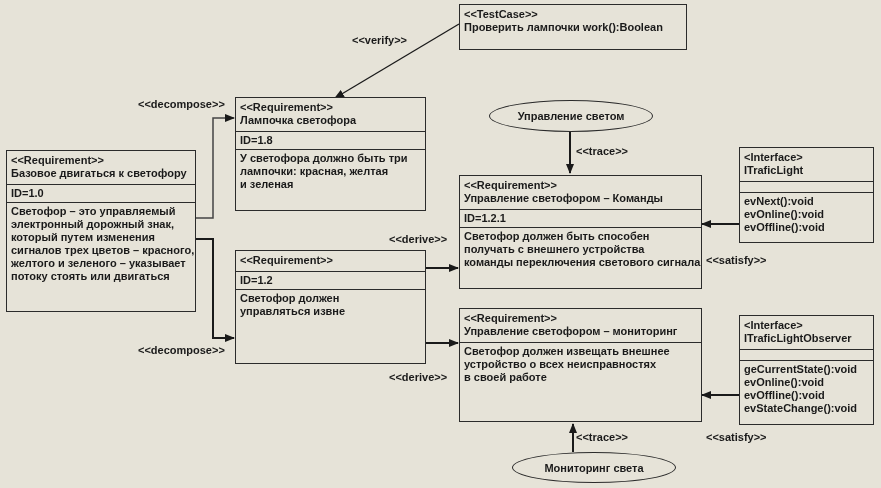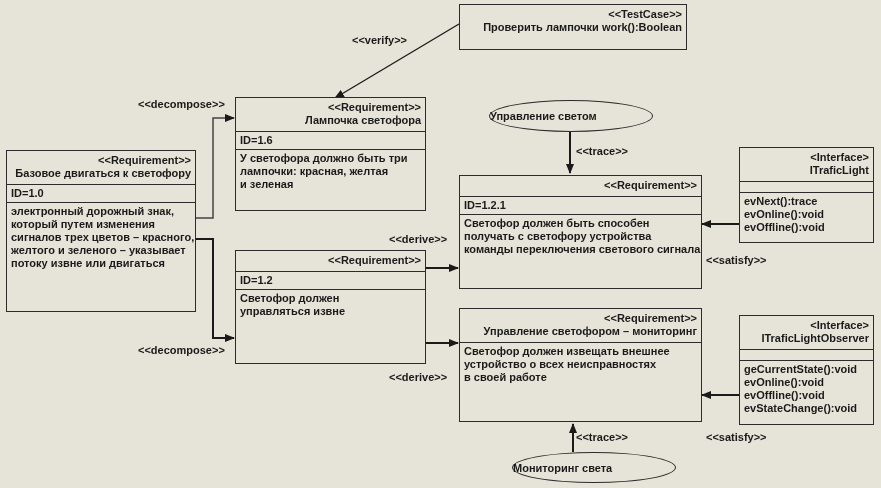--- a/index.html
+++ b/index.html
@@ -6,32 +6,32 @@
   body {
     width: 881px; height: 488px; position: relative; overflow: hidden;
     background: #e6e3d8;
     font-family: "Liberation Sans", "DejaVu Sans", sans-serif;
     color: #1a1a1a;
   }
   .box {
     position: absolute; border: 1.5px solid #2b2b2b; background: #e6e3d8;
     box-sizing: border-box; font-size: 11px; line-height: 13px;
   }
-  .box .head { text-align: right; padding: 3px 4px 4px; font-weight: bold; }
+  .box .head { text-align: left; padding: 3px 4px 4px; font-weight: bold; }
   .box .head div { white-space: nowrap; }
   .box .sec { border-top: 1.5px solid #2b2b2b; padding: 2px 4px; font-weight: bold; }
   .box .sec.empty { height: 10px; padding: 0; }
   .box .sec div { white-space: nowrap; }
   .label {
     position: absolute; font-size: 11px; font-weight: bold; white-space: nowrap; color: #1a1a1a; text-align: right;
   }
   .ellipse {
     position: absolute; border: 1.5px solid #2b2b2b; border-radius: 50%;
     box-sizing: border-box; background: #e6e3d8;
-    display: flex; align-items: center; justify-content: flex-start;
+    display: flex; align-items: center; justify-content: center;
     font-size: 11px; font-weight: bold; white-space: nowrap;
   }
   svg.links { position: absolute; left: 0; top: 0; pointer-events: none; }
 </style>
 </head>
 <body>
 
 <svg class="links" width="881" height="488">
   <defs>
     <marker id="arr" markerWidth="10" markerHeight="8" refX="9" refY="4" orient="auto" markerUnits="userSpaceOnUse">
@@ -67,35 +67,36 @@
 
 <div class="box" style="left:6px; top:150px; width:190px; height:162px;">
   <div class="head">
     <div>&lt;&lt;Requirement&gt;&gt;</div>
     <div>Базовое двигаться к светофору</div>
   </div>
   <div class="sec">
       <div>ID=1.0</div>
     </div>
   <div class="sec">
+    <div>Светофор – это управляемый</div>
     <div>электронный дорожный знак,</div>
     <div>который путем изменения</div>
     <div>сигналов трех цветов – красного,</div>
     <div>желтого и зеленого – указывает</div>
-    <div>потоку извне или двигаться</div>
+    <div>потоку стоять или двигаться</div>
   </div>
 </div>
 
 <div class="box" style="left:235px; top:97px; width:191px; height:114px;">
   <div class="head">
     <div>&lt;&lt;Requirement&gt;&gt;</div>
     <div>Лампочка светофора</div>
   </div>
   <div class="sec">
-      <div>ID=1.6</div>
+      <div>ID=1.8</div>
     </div>
   <div class="sec">
     <div>У светофора должно быть три</div>
     <div>лампочки: красная, желтая</div>
     <div>и зеленая</div>
   </div>
 </div>
 
 <div class="box" style="left:235px; top:250px; width:191px; height:114px;">
   <div class="head">
@@ -106,27 +107,28 @@
     </div>
   <div class="sec">
     <div>Светофор должен</div>
     <div>управляться извне</div>
   </div>
 </div>
 
 <div class="box" style="left:459px; top:175px; width:243px; height:114px;">
   <div class="head">
     <div>&lt;&lt;Requirement&gt;&gt;</div>
+    <div>Управление светофором – Команды</div>
   </div>
   <div class="sec">
       <div>ID=1.2.1</div>
     </div>
   <div class="sec">
     <div>Светофор должен быть способен</div>
-    <div>получать с светофору устройства</div>
+    <div>получать с внешнего устройства</div>
     <div>команды переключения светового сигнала</div>
   </div>
 </div>
 
 <div class="box" style="left:459px; top:308px; width:243px; height:114px;">
   <div class="head">
     <div>&lt;&lt;Requirement&gt;&gt;</div>
     <div>Управление светофором – мониторинг</div>
   </div>
   <div class="sec">
@@ -136,21 +138,21 @@
   </div>
 </div>
 
 <div class="box" style="left:739px; top:147px; width:135px; height:96px;">
   <div class="head">
     <div>&lt;Interface&gt;</div>
     <div>ITraficLight</div>
   </div>
   <div class="sec empty"></div>
   <div class="sec">
-    <div>evNext():trace</div>
+    <div>evNext():void</div>
     <div>evOnline():void</div>
     <div>evOffline():void</div>
   </div>
 </div>
 
 <div class="box" style="left:739px; top:315px; width:135px; height:110px;">
   <div class="head">
     <div>&lt;Interface&gt;</div>
     <div>ITraficLightObserver</div>
   </div>

